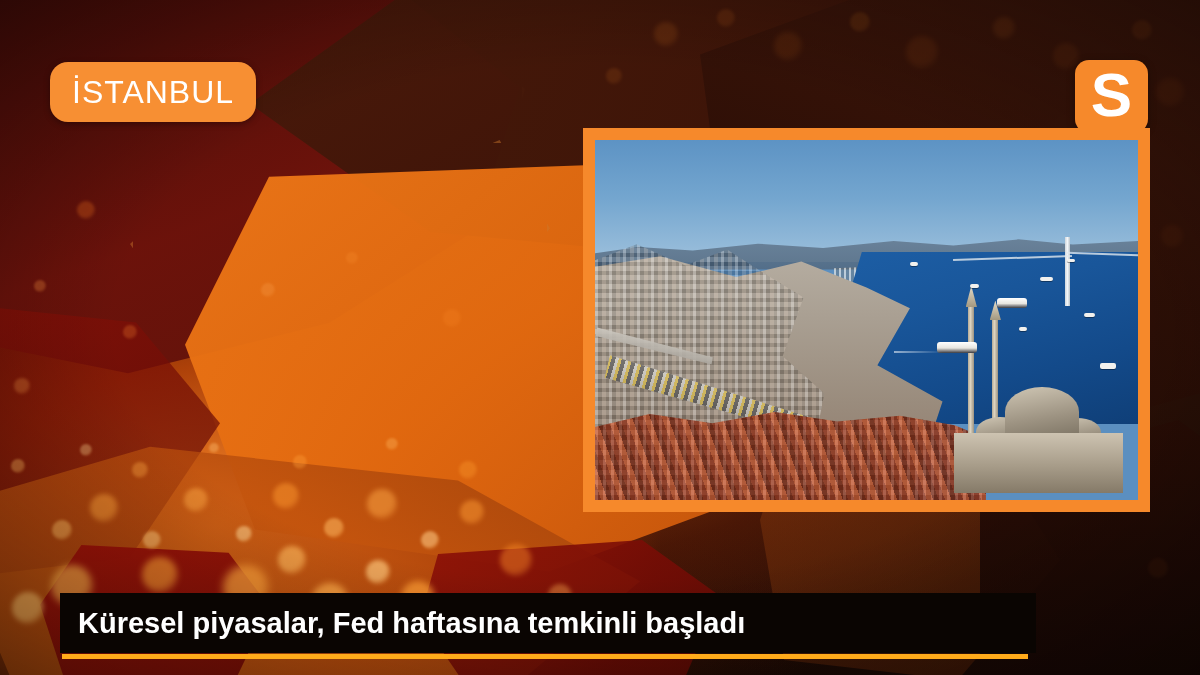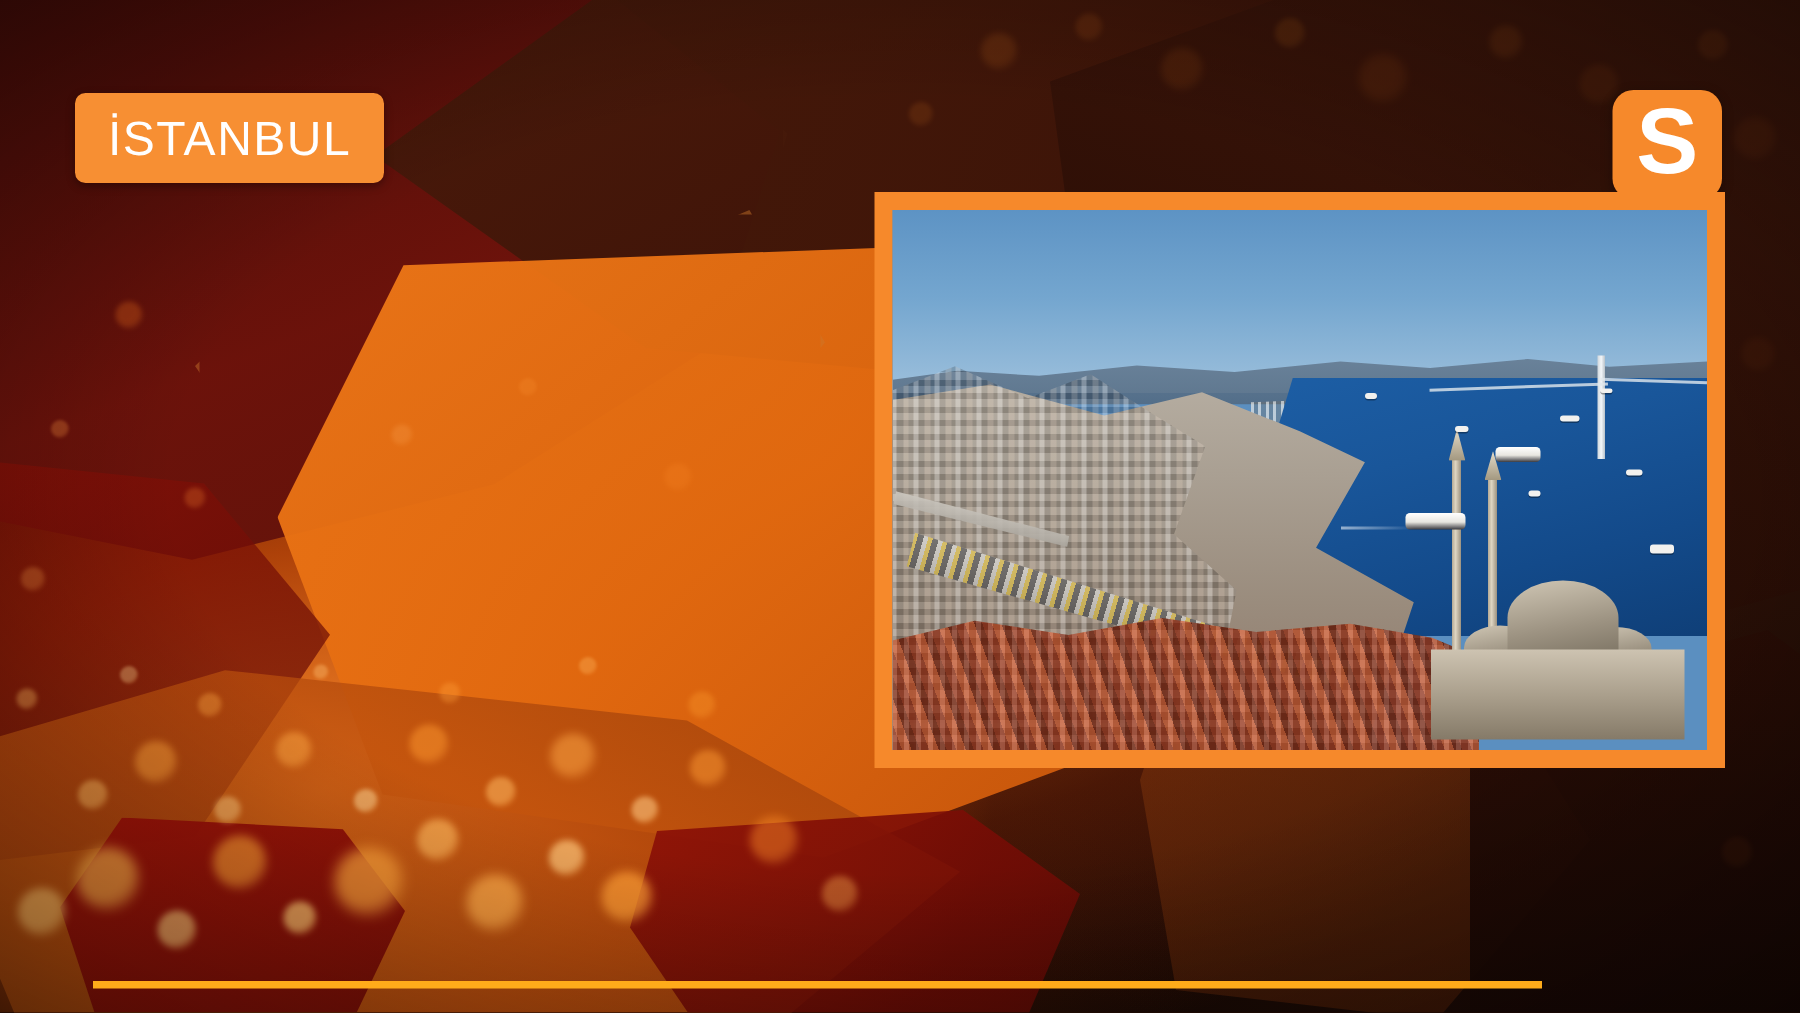--- a/index.html
+++ b/index.html
@@ -121,21 +121,21 @@
 
   
   .loc-badge {
     position: absolute;
     left: 50px; top: 62px;
     height: 60px;
     padding: 0 22px;
     display: flex;
     align-items: center;
     background: #f78f33;
-    border-radius: 7px;
+    border-radius: 18px;
     box-shadow: 0 2px 6px rgba(0,0,0,0.35);
   }
   .loc-badge span {
     color: #ffffff;
     font-size: 32px;
     letter-spacing: 1px;
     line-height: 1;
     font-weight: 400;
   }
 
@@ -451,15 +451,18 @@
       <div class="boat" style="left:82%; top:38%; width:2.4%; height:1.3%;"></div>
       <div class="boat" style="left:69%; top:40%; width:1.8%; height:1.1%;"></div>
       <div class="boat" style="left:90%; top:48%; width:2.1%; height:1.2%;"></div>
       <div class="boat" style="left:78%; top:52%; width:1.6%; height:1%;"></div>
       <div class="boat" style="left:93%; top:62%; width:3%; height:1.6%;"></div>
       <div class="boat" style="left:58%; top:34%; width:1.5%; height:0.9%;"></div>
       <div class="boat" style="left:87%; top:33%; width:1.4%; height:0.8%;"></div>
     </div>
   </div>
 
+  <div class="headline-bar">
+    <div class="text">Küresel piyasalar, Fed haftasına temkinli başladı</div>
+  </div>
   <div class="headline-rule"></div>
 
 </div>
 
 </body></html>

